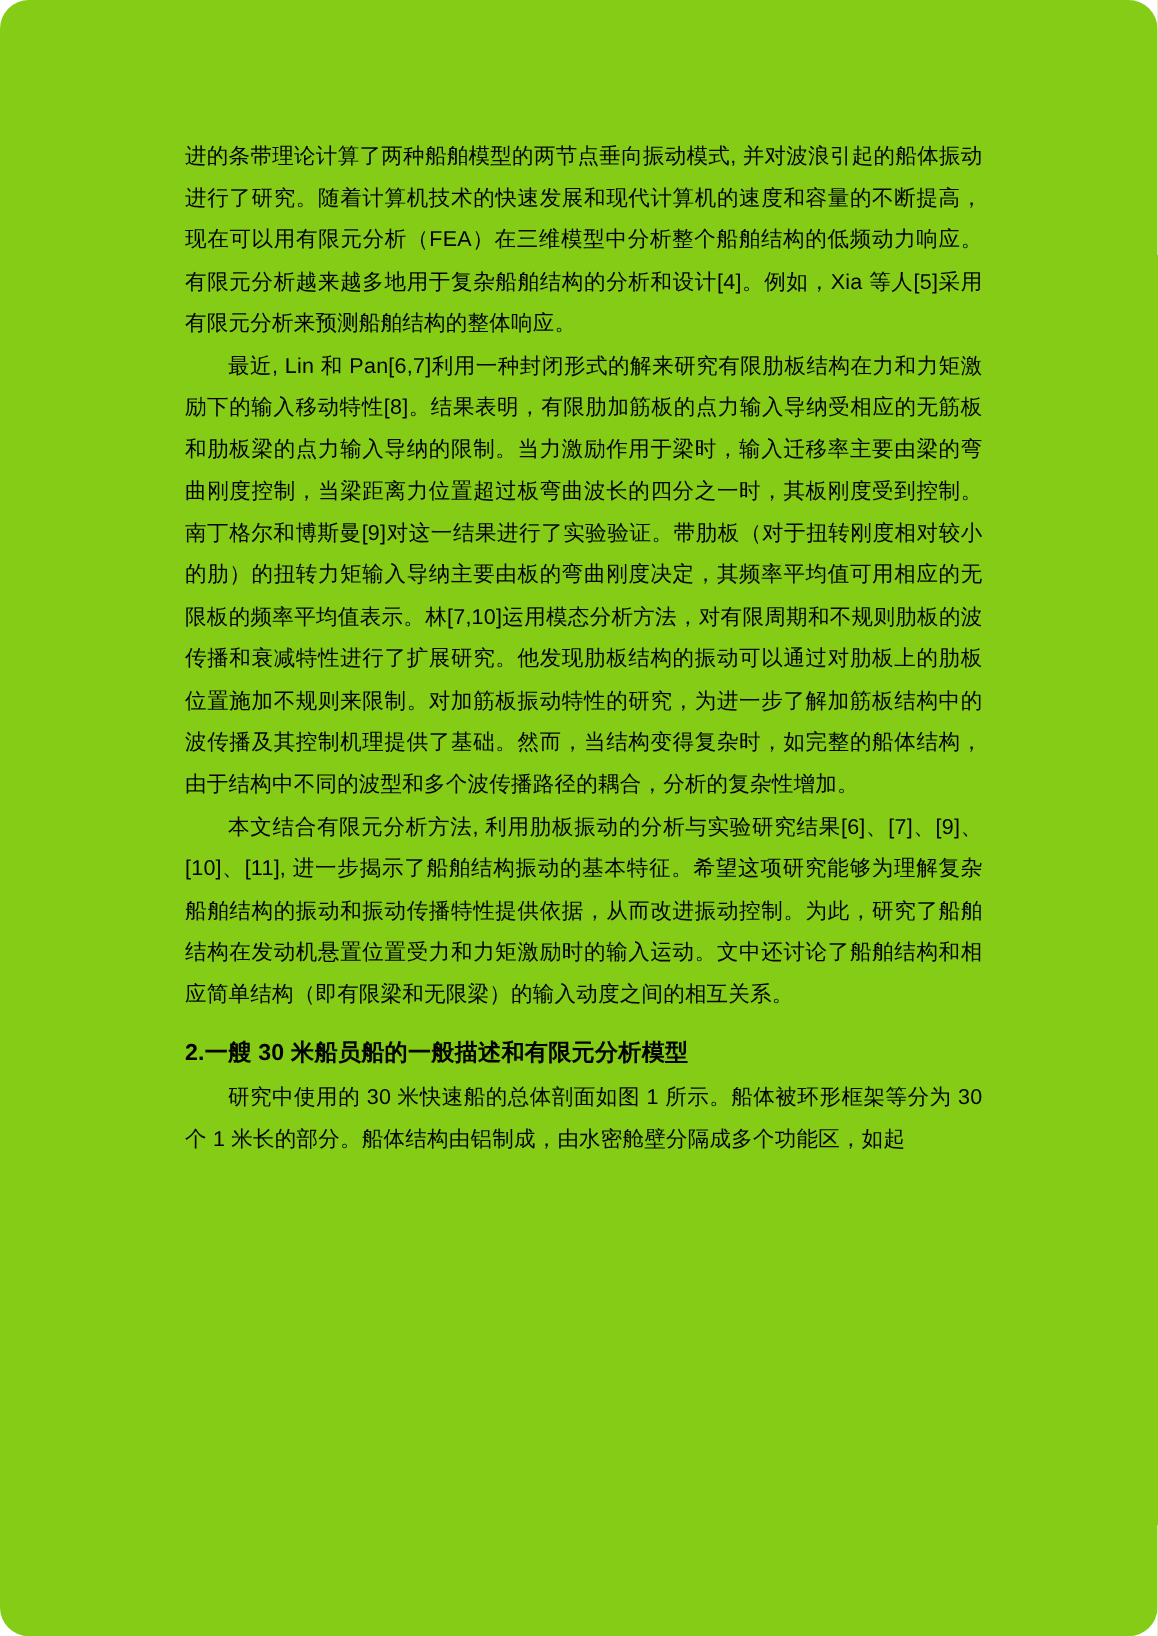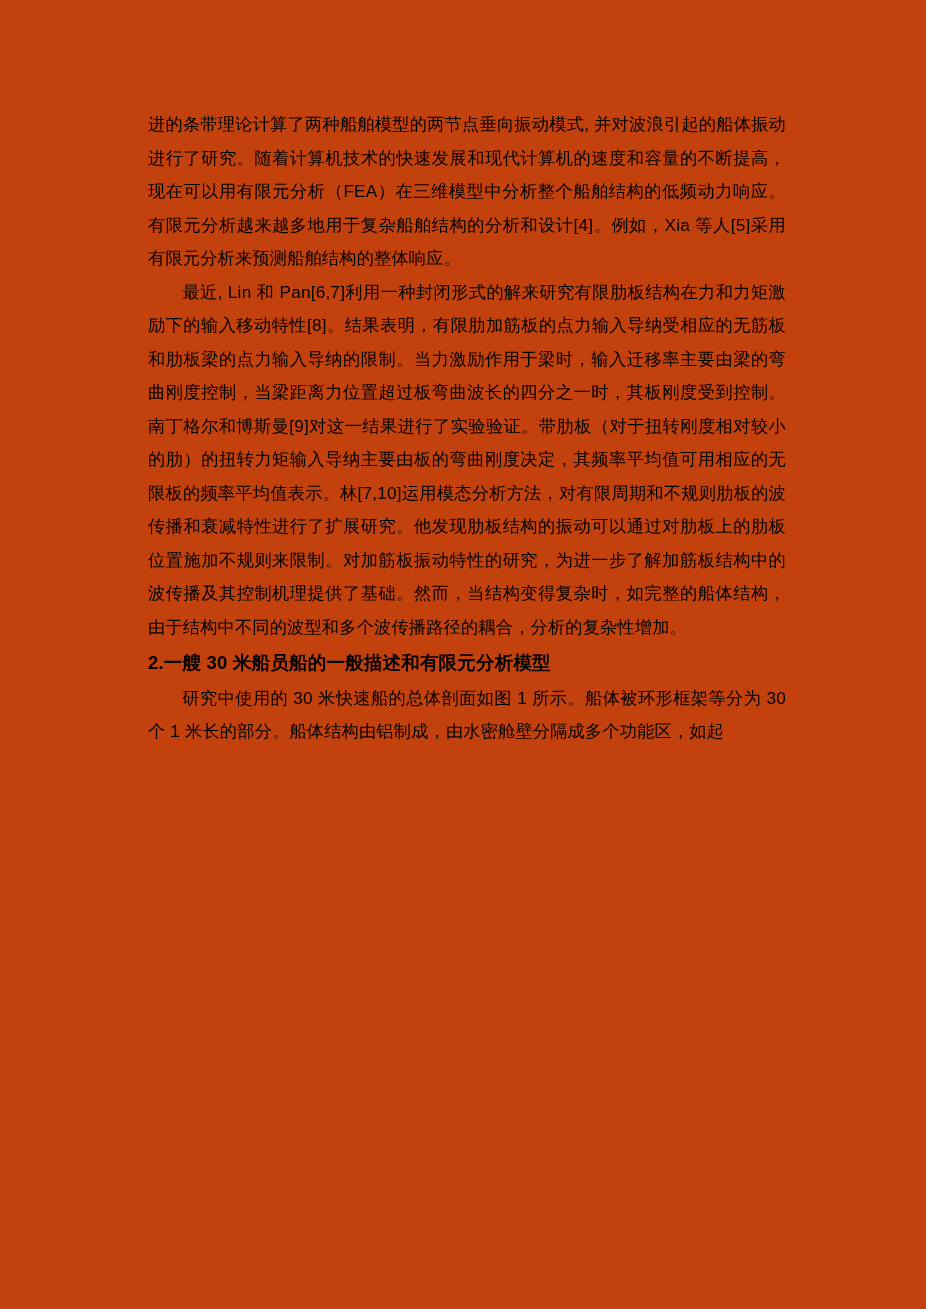--- a/index.html
+++ b/index.html
@@ -11,56 +11,58 @@
     width: 926px;
     height: 1309px;
     font-family: "Liberation Sans", sans-serif;
     color: #000000;
     overflow: hidden;
   }
   .page {
     position: relative;
     width: 926px;
     height: 1309px;
-    background: #c2410c;
+    background: #84cc16;
     box-sizing: border-box;
     padding: 108px 140px 60px 148px;
+    border-radius: 23px;
   }
   .doc-body {
     font-size: 17.2px;
     line-height: 1.95;
     text-align: justify;
     text-justify: inter-ideograph;
     letter-spacing: 0.2px;
   }
   p.para {
     margin: 0;
     text-indent: 2em;
   }
   p.para.noindent {
     text-indent: 0;
   }
   h2.heading {
-    margin: 0 0 2px 0;
+    margin: 12px 0 2px 0;
     font-size: 18.5px;
     font-weight: bold;
     line-height: 1.9;
     letter-spacing: 0.2px;
   }
 </style>
 </head>
 <body>
 
 <div class="page">
   <div class="doc-body">
 
     <p class="para noindent">进的条带理论计算了两种船舶模型的两节点垂向振动模式, 并对波浪引起的船体振动进行了研究。随着计算机技术的快速发展和现代计算机的速度和容量的不断提高，现在可以用有限元分析（FEA）在三维模型中分析整个船舶结构的低频动力响应。有限元分析越来越多地用于复杂船舶结构的分析和设计[4]。例如，Xia 等人[5]采用有限元分析来预测船舶结构的整体响应。</p>
 
     <p class="para">最近, Lin 和 Pan[6,7]利用一种封闭形式的解来研究有限肋板结构在力和力矩激励下的输入移动特性[8]。结果表明，有限肋加筋板的点力输入导纳受相应的无筋板和肋板梁的点力输入导纳的限制。当力激励作用于梁时，输入迁移率主要由梁的弯曲刚度控制，当梁距离力位置超过板弯曲波长的四分之一时，其板刚度受到控制。南丁格尔和博斯曼[9]对这一结果进行了实验验证。带肋板（对于扭转刚度相对较小的肋）的扭转力矩输入导纳主要由板的弯曲刚度决定，其频率平均值可用相应的无限板的频率平均值表示。林[7,10]运用模态分析方法，对有限周期和不规则肋板的波传播和衰减特性进行了扩展研究。他发现肋板结构的振动可以通过对肋板上的肋板位置施加不规则来限制。对加筋板振动特性的研究，为进一步了解加筋板结构中的波传播及其控制机理提供了基础。然而，当结构变得复杂时，如完整的船体结构，由于结构中不同的波型和多个波传播路径的耦合，分析的复杂性增加。</p>
 
+    <p class="para">本文结合有限元分析方法, 利用肋板振动的分析与实验研究结果[6]、[7]、[9]、[10]、[11], 进一步揭示了船舶结构振动的基本特征。希望这项研究能够为理解复杂船舶结构的振动和振动传播特性提供依据，从而改进振动控制。为此，研究了船舶结构在发动机悬置位置受力和力矩激励时的输入运动。文中还讨论了船舶结构和相应简单结构（即有限梁和无限梁）的输入动度之间的相互关系。</p>
 
 
     <h2 class="heading">2.一艘 30 米船员船的一般描述和有限元分析模型</h2>
 
     <p class="para">研究中使用的 30 米快速船的总体剖面如图 1 所示。船体被环形框架等分为 30 个 1 米长的部分。船体结构由铝制成，由水密舱壁分隔成多个功能区，如起</p>
 
   </div>
 </div>
 
 </body></html>

